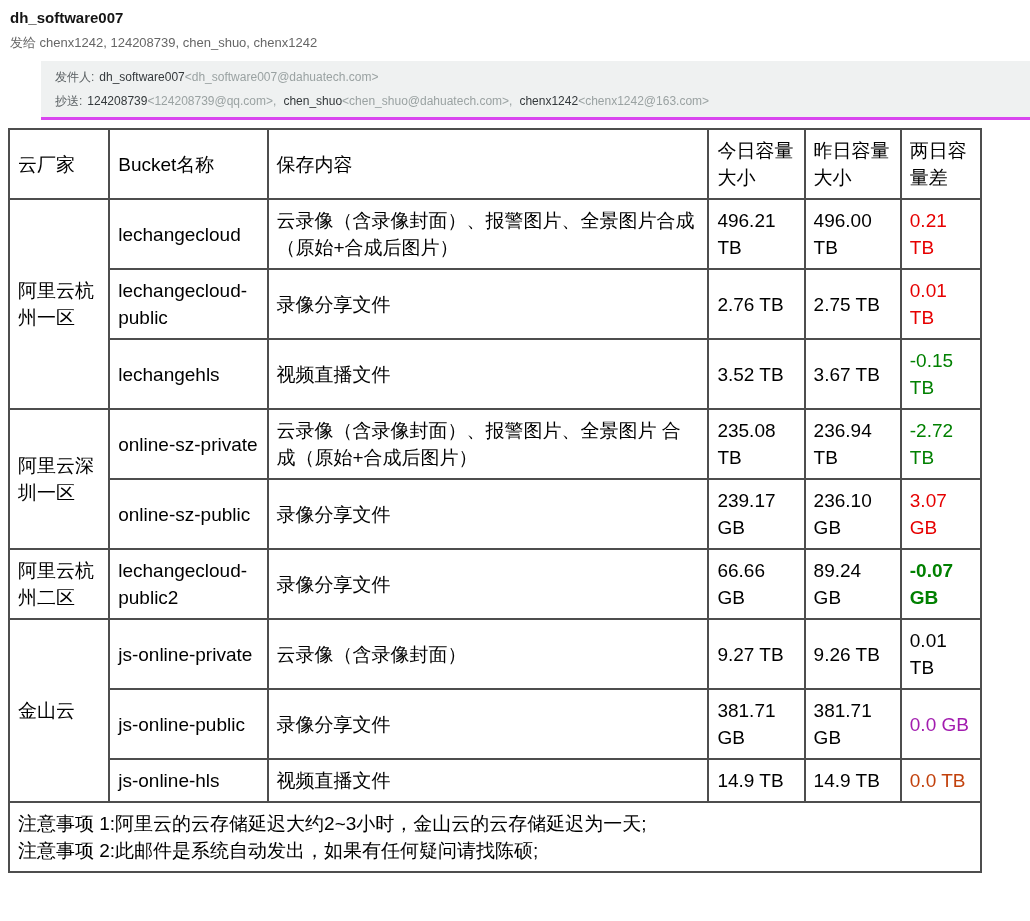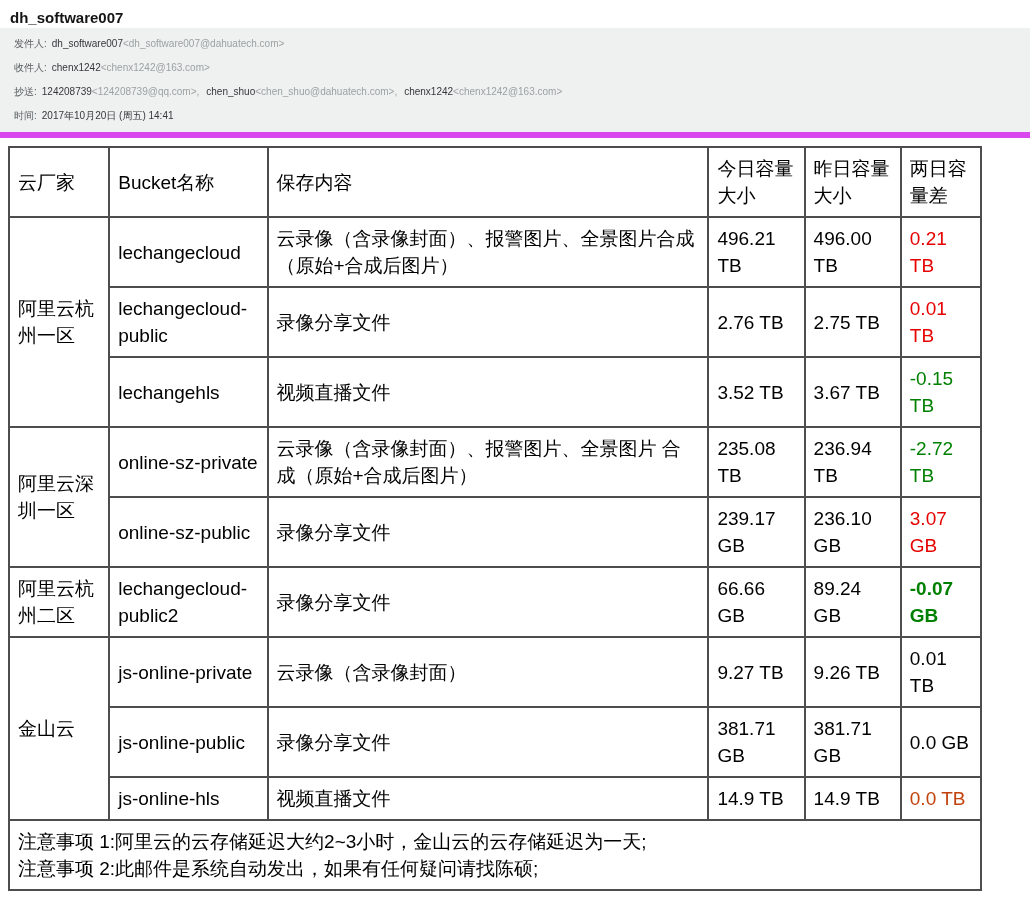--- a/index.html
+++ b/index.html
@@ -14,22 +14,22 @@
   .subject{
     font-size:15px;font-weight:bold;color:#141414;
     padding:2px 10px 0 10px;line-height:20px;
   }
   .recipients{
     font-size:13px;color:#666;padding:6px 10px 10px 10px;line-height:17px;
   }
 
   
   .meta{
-    background:#eff1f1;border-bottom:6px solid #d946ef;
-    padding:4px 14px;font-size:10px;
+    background:#eff1f1;border-bottom:3px solid #d946ef;
+    padding:4px 14px;font-size:12px;margin-left:41px;
   }
   .meta-row{line-height:24px;white-space:nowrap;color:#3f4447;}
   .meta-label{color:#5a6063;margin-right:5px;}
   .strong{color:#33383b;}
   .muted{color:#9aa2a2;}
   .gap{margin-left:7px;}
 
   
   .storage-table{
     border-collapse:collapse;table-layout:fixed;
@@ -45,33 +45,28 @@
   }
   .notes-cell{padding:6px 8px;}
   .note-line{line-height:27px;}
 </style>
 </head>
 <body>
 
 <div class="wrap">
 
   <div class="subject">dh_software007</div>
+  <div class="recipients">发给 chenx1242, 124208739, chen_shuo, chenx1242</div>
 
   <div class="meta">
     <div class="meta-row">
       <span class="meta-label">发件人:</span><span class="strong">dh_software007</span><span class="muted">&lt;dh_software007@dahuatech.com&gt;</span>
     </div>
     <div class="meta-row">
-      <span class="meta-label">收件人:</span><span class="strong">chenx1242</span><span class="muted">&lt;chenx1242@163.com&gt;</span>
-    </div>
-    <div class="meta-row">
       <span class="meta-label">抄送:</span><span class="strong">124208739</span><span class="muted">&lt;124208739@qq.com&gt;,</span><span class="strong gap">chen_shuo</span><span class="muted">&lt;chen_shuo@dahuatech.com&gt;,</span><span class="strong gap">chenx1242</span><span class="muted">&lt;chenx1242@163.com&gt;</span>
-    </div>
-    <div class="meta-row">
-      <span class="meta-label">时间:</span><span class="strong">2017年10月20日 (周五) 14:41</span>
     </div>
   </div>
 
   <table class="storage-table">
     <colgroup>
       <col style="width:100px">
         <col style="width:158px">
         <col style="width:440px">
       <col style="width:96px">
         <col style="width:96px">
@@ -139,21 +134,21 @@
         <td>云录像（含录像封面）</td>
         <td>9.27 TB</td>
         <td>9.26 TB</td>
         <td><span style="color: rgb(0, 0, 0);">0.01 TB</span></td>
       </tr>
       <tr>
         <td>js-online-public</td>
         <td>录像分享文件</td>
         <td>381.71 GB</td>
         <td>381.71 GB</td>
-        <td><span style="color: #000000;">0.0 GB</span></td>
+        <td><span style="color: #a21caf;">0.0 GB</span></td>
       </tr>
       <tr>
         <td>js-online-hls</td>
         <td>视频直播文件</td>
         <td>14.9 TB</td>
         <td>14.9 TB</td>
         <td><span style="color: #c2410c;">0.0 TB</span></td>
       </tr>
       <tr>
         <td colspan="6" class="notes-cell">

